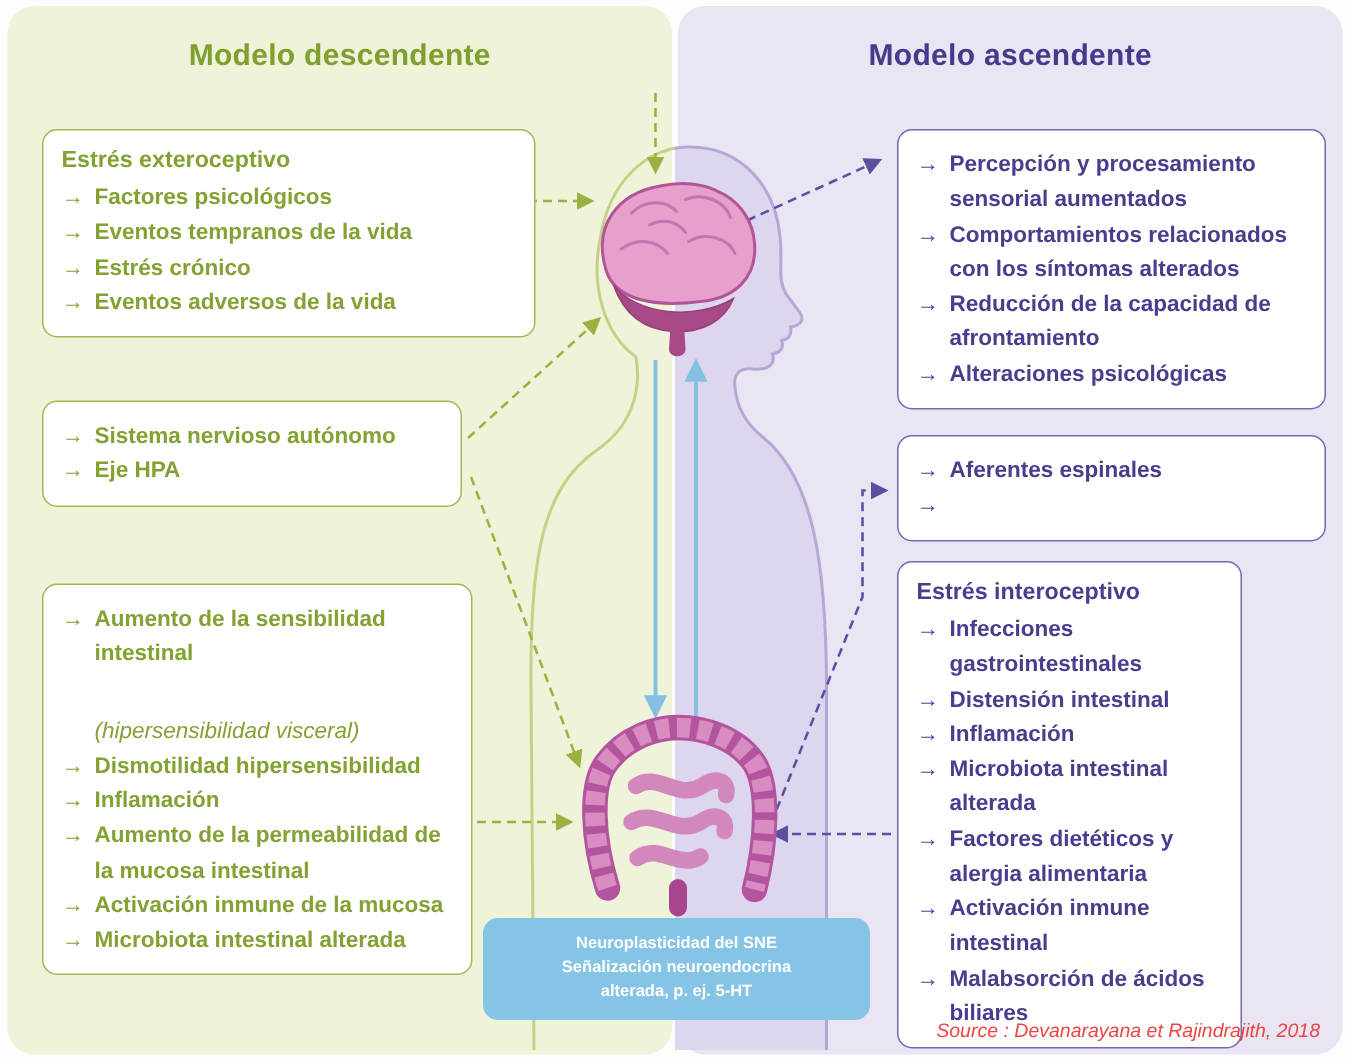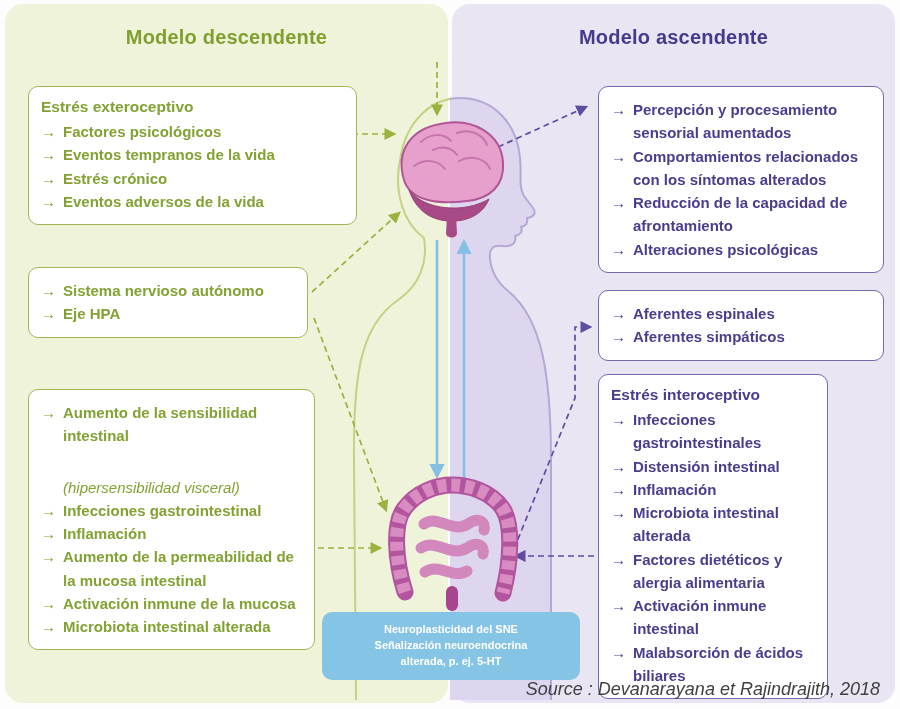--- a/index.html
+++ b/index.html
@@ -28,21 +28,21 @@
   .dashP { stroke:#5f4d9f; stroke-width:1.7; stroke-dasharray:6 4; fill:none; }
   .blueLine { stroke:#85c0e3; stroke-width:2.6; }
   .gyri { fill:none; stroke:#c674ae; stroke-width:2; stroke-linecap:round; }
   .coil { fill:none; stroke:#d287bd; stroke-width:11; stroke-linecap:round; }
 
   .neuro-box { position:absolute; left:322px; top:612px; width:258px; background:#86c4e6;
                border-radius:10px; color:#ffffff; text-align:center; font-size:11px; font-weight:600;
                line-height:1.45; padding:10px 8px; box-sizing:border-box; }
   .nline { display:block; }
 
-  .source { position:absolute; right:20px; top:679px; font-size:18px; font-style:italic; color:#404040; }
+  .source { position:absolute; right:20px; top:679px; font-size:13px; font-style:italic; color:#ef4444; }
 </style>
 </head>
 <body>
 
 <div class="canvas">
 
   <div class="panel left"></div>
   <div class="panel right"></div>
 
   <svg class="diagram-svg" viewBox="0 0 900 709">
@@ -149,21 +149,21 @@
   </div>
 
   <div class="box green" style="left:28px; top:389px; width:287px;">
     <ul class="items">
       <li>
           <span class="arrow">→</span>
           <span><span>Aumento de la sensibilidad intestinal</span><span class="note">(hipersensibilidad visceral)</span></span>
         </li>
       <li>
           <span class="arrow">→</span>
-          <span>Infecciones gastrointestinal</span>
+          <span>Dismotilidad hipersensibilidad</span>
         </li>
       <li>
           <span class="arrow">→</span>
           <span>Inflamación</span>
         </li>
       <li>
           <span class="arrow">→</span>
           <span>Aumento de la permeabilidad de la mucosa intestinal</span>
         </li>
       <li>
@@ -199,21 +199,20 @@
   </div>
 
   <div class="box purple" style="left:598px; top:290px; width:286px;">
     <ul class="items">
       <li>
           <span class="arrow">→</span>
           <span>Aferentes espinales</span>
         </li>
       <li>
           <span class="arrow">→</span>
-          <span>Aferentes simpáticos</span>
         </li>
     </ul>
   </div>
 
   <div class="box purple" style="left:598px; top:374px; width:230px;">
     <h3>Estrés interoceptivo</h3>
     <ul class="items">
       <li>
           <span class="arrow">→</span>
           <span>Infecciones gastrointestinales</span>

